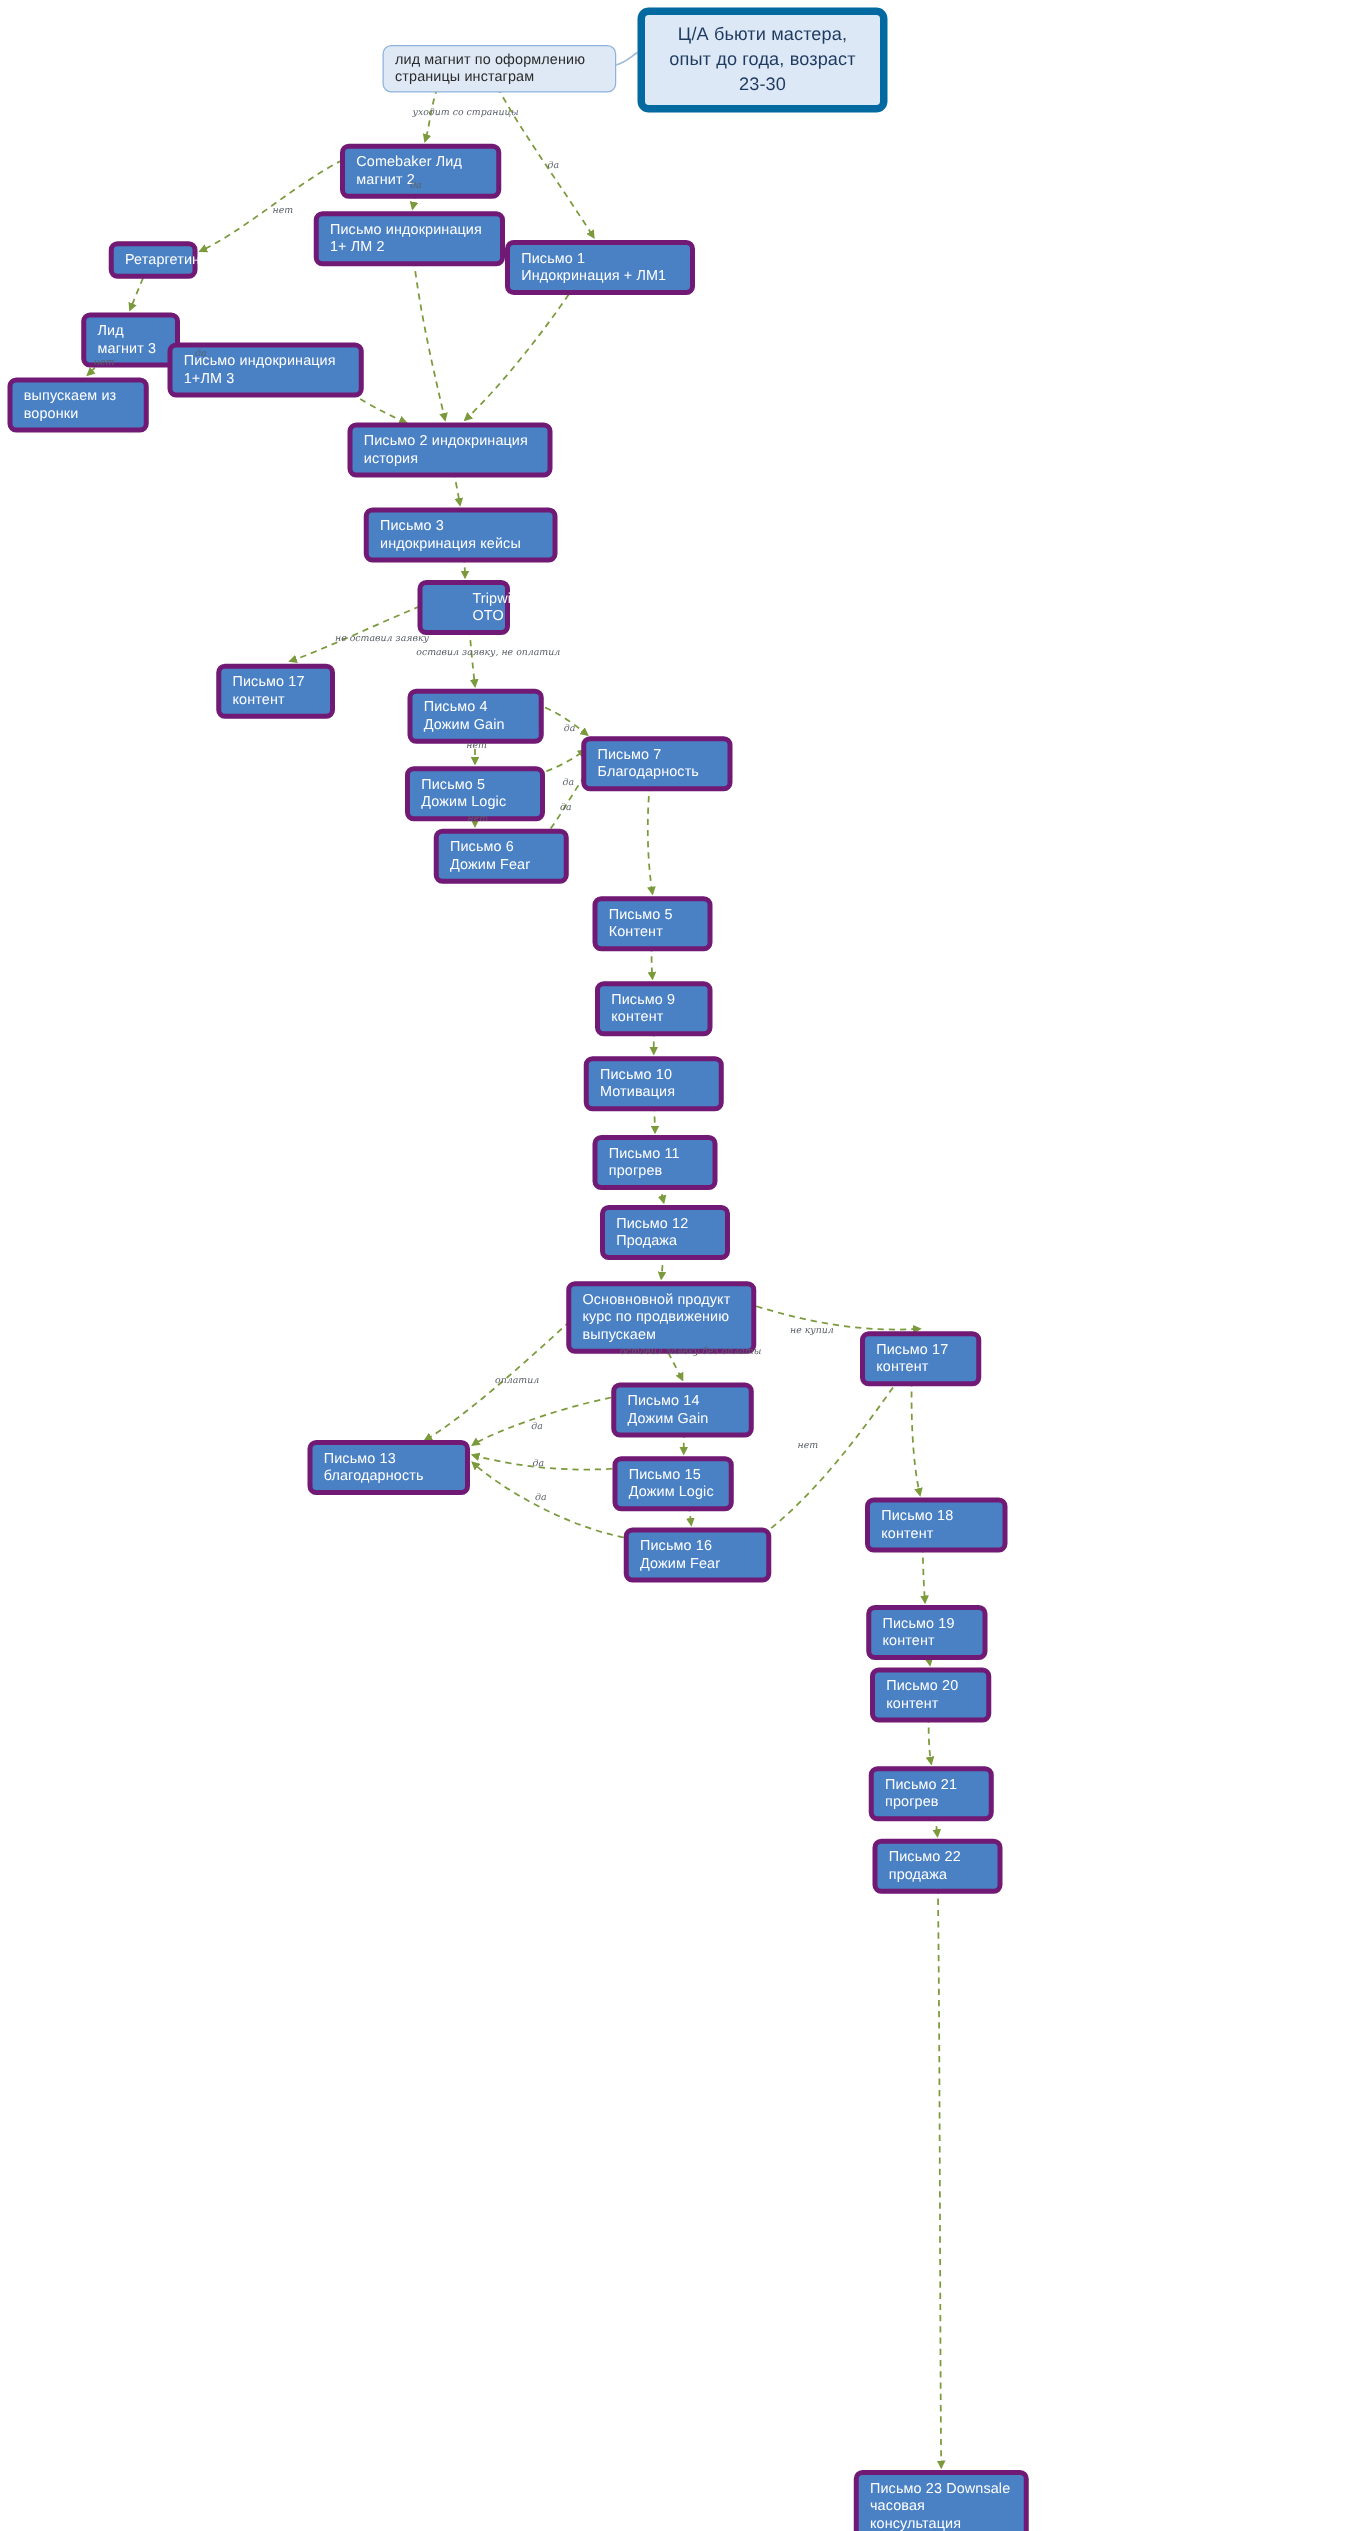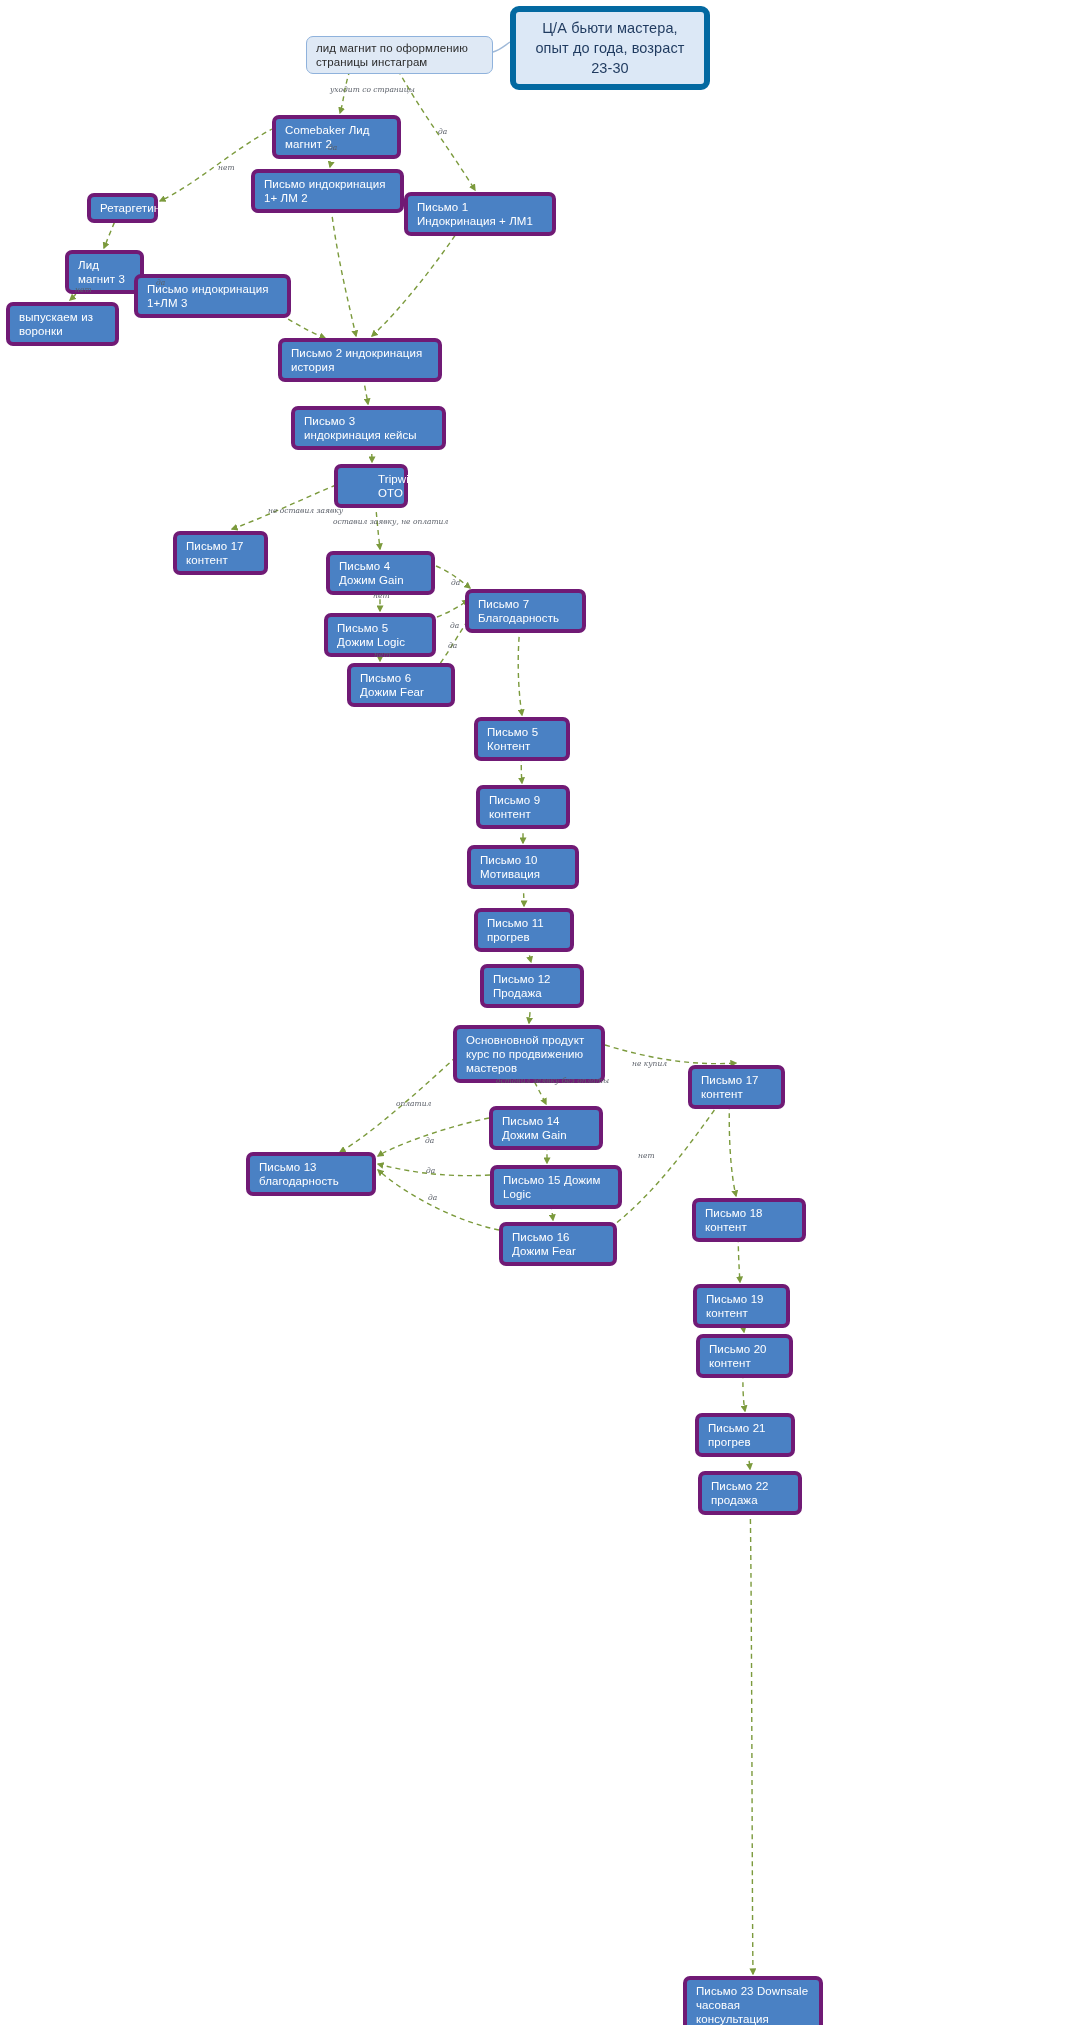--- a/index.html
+++ b/index.html
@@ -192,32 +192,32 @@
       <div class="node fill" style="left: 467px; top: 845px; width: 112px; min-height: 21px;">
         <span>Письмо 10 Мотивация</span>
       </div>
       <div class="node fill" style="left: 474px; top: 908px; width: 100px; min-height: 21px;">
         <span>Письмо 11 прогрев</span>
       </div>
       <div class="node fill" style="left: 480px; top: 964px; width: 104px; min-height: 21px;">
         <span>Письмо 12 Продажа</span>
       </div>
       <div class="node fill" style="left: 453px; top: 1025px; width: 152px; min-height: 32px;">
-        <span>Основновной продукт курс по продвижению мастеров</span>
+        <span>Основновной продукт курс по продвижению выпускаем</span>
       </div>
       <div class="node fill" style="left: 688px; top: 1065px; width: 97px; min-height: 21px;">
         <span>Письмо 17 контент</span>
       </div>
       <div class="node fill" style="left: 489px; top: 1106px; width: 114px; min-height: 21px;">
         <span>Письмо 14 Дожим Gain</span>
       </div>
       <div class="node fill" style="left: 246px; top: 1152px; width: 130px; min-height: 21px;">
         <span>Письмо 13 благодарность</span>
       </div>
-      <div class="node fill" style="left: 490px; top: 1165px; width: 132px; min-height: 21px;">
+      <div class="node fill" style="left: 490px; top: 1165px; width: 97px; min-height: 21px;">
         <span>Письмо 15 Дожим Logic</span>
       </div>
       <div class="node fill" style="left: 499px; top: 1222px; width: 118px; min-height: 21px;">
         <span>Письмо 16 Дожим Fear</span>
       </div>
       <div class="node fill" style="left: 692px; top: 1198px; width: 114px; min-height: 21px;">
         <span>Письмо 18 контент</span>
       </div>
       <div class="node fill" style="left: 693px; top: 1284px; width: 97px; min-height: 21px;">
         <span>Письмо 19 контент</span>

